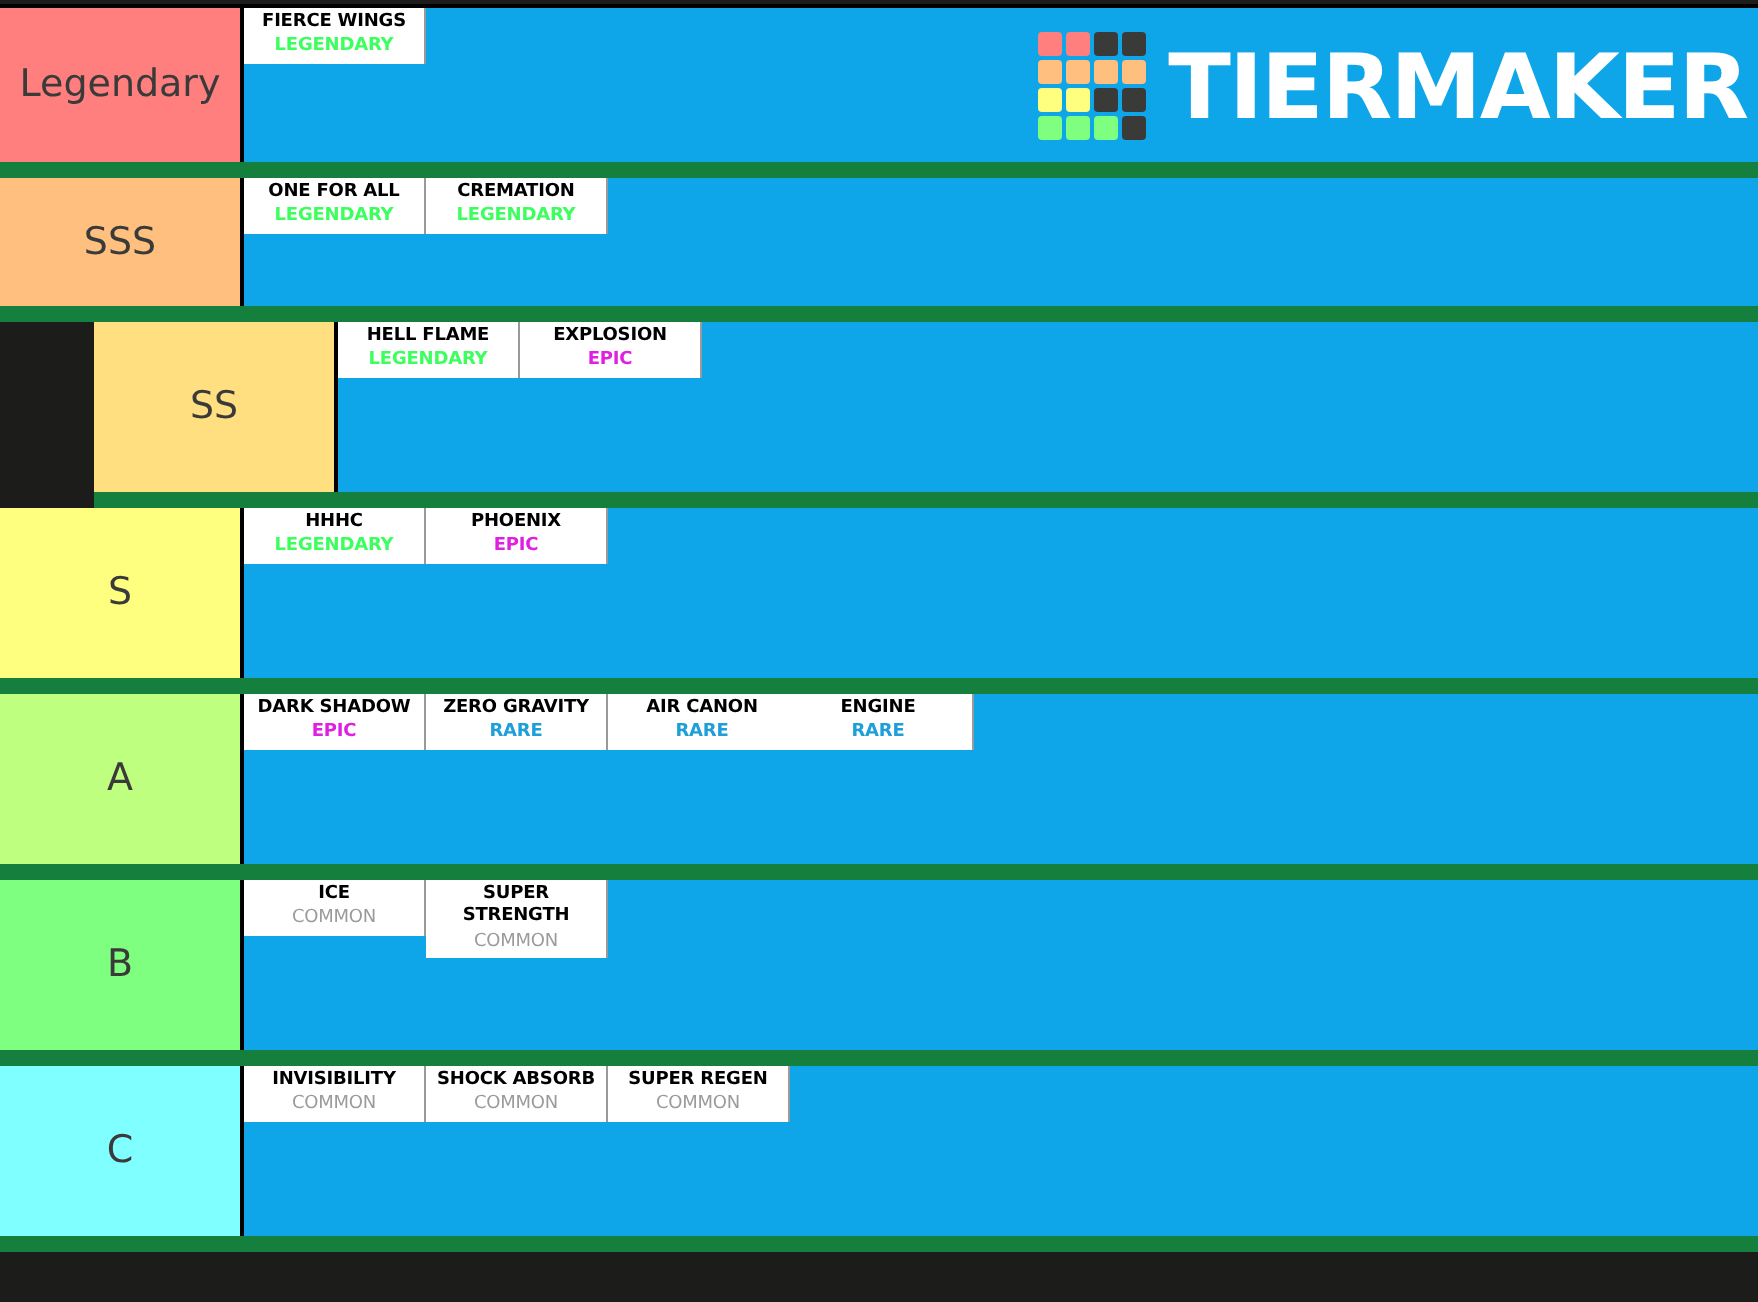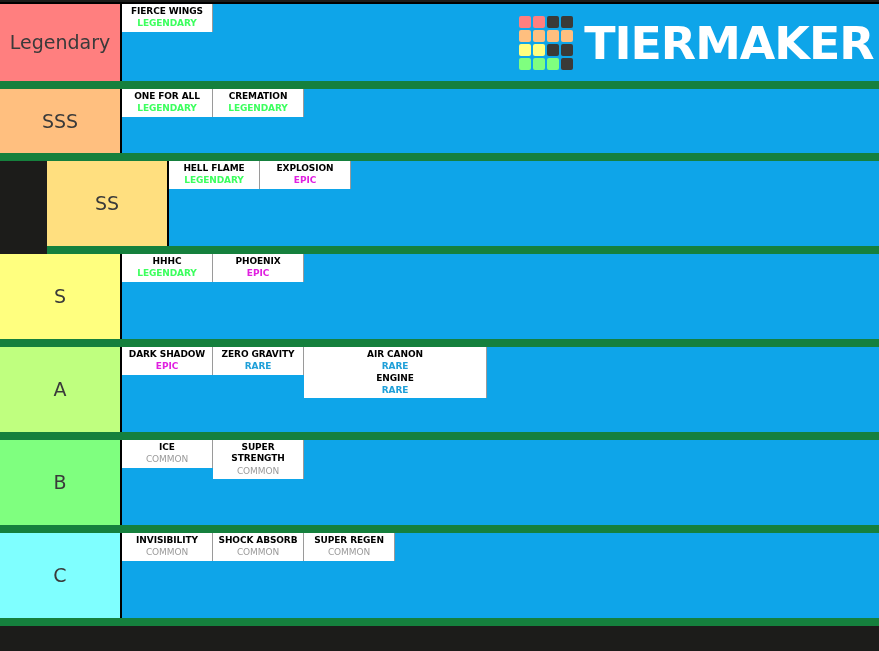--- a/index.html
+++ b/index.html
@@ -110,21 +110,21 @@
     display: flex;
     flex-direction: column;
     align-items: center;
     justify-content: center;
     text-align: center;
     padding: 2px 3px;
   }
   .item.wide {
     width: 183px;
     min-width: 183px;
-    flex-direction: column;
+    flex-direction: row;
     justify-content: space-around;
     align-items: center;
     gap: 0;
   }
   .item.wide .sub {
     flex: 1 1 0;
     display: flex;
     flex-direction: column;
     align-items: center;
     justify-content: center;

